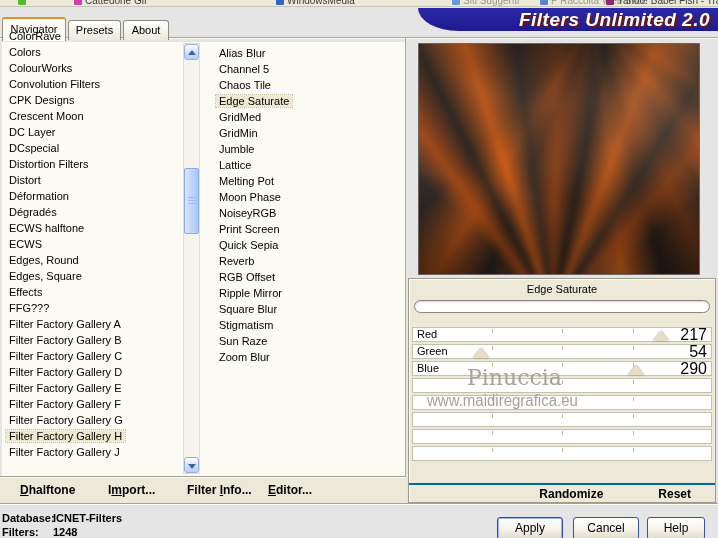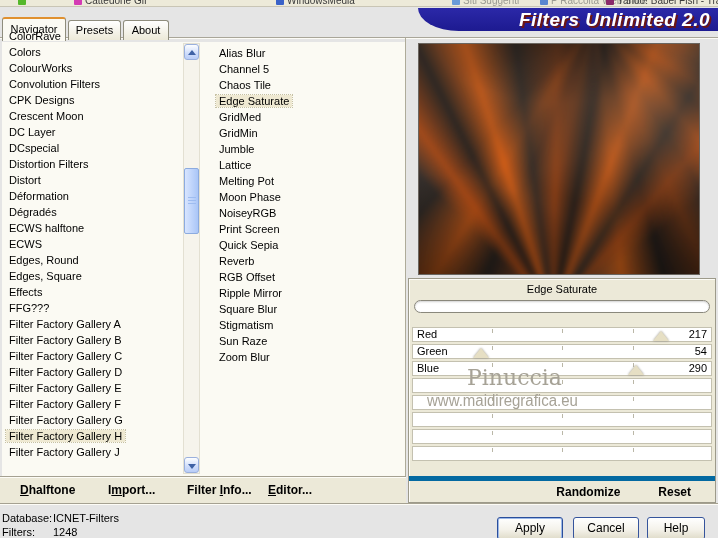--- a/index.html
+++ b/index.html
@@ -83,45 +83,45 @@
 
   
   .group { position:absolute; left:408px; top:278px; width:308px; height:225px; z-index:2;
            background:#ece9d8; border:1px solid #9d9a8a; box-shadow:inset 1px 1px 0 #fdfcf6; }
   .caption { position:absolute; left:0; top:4px; width:100%; text-align:center; font-size:11px; }
   .pbar { position:absolute; left:5px; top:21px; right:5px; height:13px; background:#fff;
           border:1px solid #8a887c; border-radius:7px; box-shadow:inset 0 1px 2px rgba(0,0,0,.18); }
   .rows { position:absolute; left:3px; right:3px; top:48px; }
   .srow { position:relative; height:15px; margin-bottom:2px; background:#fff; border:1px solid #c4c1b0; }
   .srow .lbl { position:absolute; left:4px; top:0; font-size:11px; line-height:13px; }
-  .srow .val { position:absolute; right:4px; top:0; font-size:11px; line-height:13px; }
+  .srow .val { position:absolute; right:4px; top:0; font-size:16px; line-height:13px; }
   .track { position:absolute; left:8px; right:8px; top:0; bottom:0; }
   .tick { position:absolute; top:1px; width:1px; height:4px; background:#bab7a7; }
   .thumb { position:absolute; bottom:0; width:0; height:0; transform:translateX(-50%);
            border-left:8px solid transparent; border-right:8px solid transparent;
            border-bottom:10px solid #e6dfc4; filter:drop-shadow(0 0 1px #99958a); cursor:pointer; }
   .wm { position:absolute; z-index:6; color:#a6a296; pointer-events:none; }
   .wm1 { left:58px; top:86px; font-family:"DejaVu Serif", serif; font-size:22px; }
   .wm2 { left:18px; top:112px; font-size:15px; transform:scaleY(1.15); letter-spacing:0; }
-  .gstrip { position:absolute; left:0; right:0; bottom:0; height:26px; border-top:5px solid #0369a1;
-            display:flex; align-items:center; justify-content:flex-end; gap:38px; padding-right:24px; }
+  .gstrip { position:absolute; left:0; right:0; bottom:0; height:19px; border-top:2px solid #0369a1;
+            display:flex; align-items:center; justify-content:flex-end; gap:55px; padding-right:24px; }
   .flatbtn { font-size:12px; font-weight:bold; cursor:pointer; }
 
   
   .tbline { position:absolute; left:0; top:476px; width:406px; height:1px; background:#a5a191; z-index:3; }
   .toolbar { position:absolute; left:0; top:477px; width:406px; height:26px; background:#ece9d8;
              border-top:1px solid #fdfcf6; z-index:3; }
   .titem { position:absolute; top:5px; font-size:12px; font-weight:bold; cursor:pointer; white-space:nowrap; }
   .ti1{left:20px;} .ti2{left:108px;} .ti3{left:187px;} .ti4{left:268px;}
   .mn { text-decoration:underline; }
   .botline1 { position:absolute; left:0; top:503px; width:718px; height:1px; background:#a5a191; z-index:3; }
   .botline2 { position:absolute; left:0; top:504px; width:718px; height:1px; background:#fdfcf6; z-index:3; }
 
   
-  .strow { position:absolute; left:2px; font-size:11px; white-space:nowrap; }
+  .strow { position:absolute; left:2px; font-size:11px; white-space:nowrap;font-weight:bold; }
   .strow .sl { display:inline-block; width:51px; }
   .st1 { top:512px; } .st2 { top:526px; }
   .btn { position:absolute; top:517px; height:23px; border:1px solid #35549c; border-radius:3px;
          background:linear-gradient(#ffffff,#f4f2ea 55%,#dfdbc9); font-size:12px; text-align:center;
          font-family:"Liberation Sans", sans-serif; cursor:pointer; padding-top:3px; }
   .btn.default { box-shadow:inset 0 0 0 1px #9cb8e8; border-color:#2a4e9c; }
   .b-apply { left:497px; width:66px; }
   .b-cancel { left:573px; width:66px; }
   .b-help { left:647px; width:58px; }
 </style>

